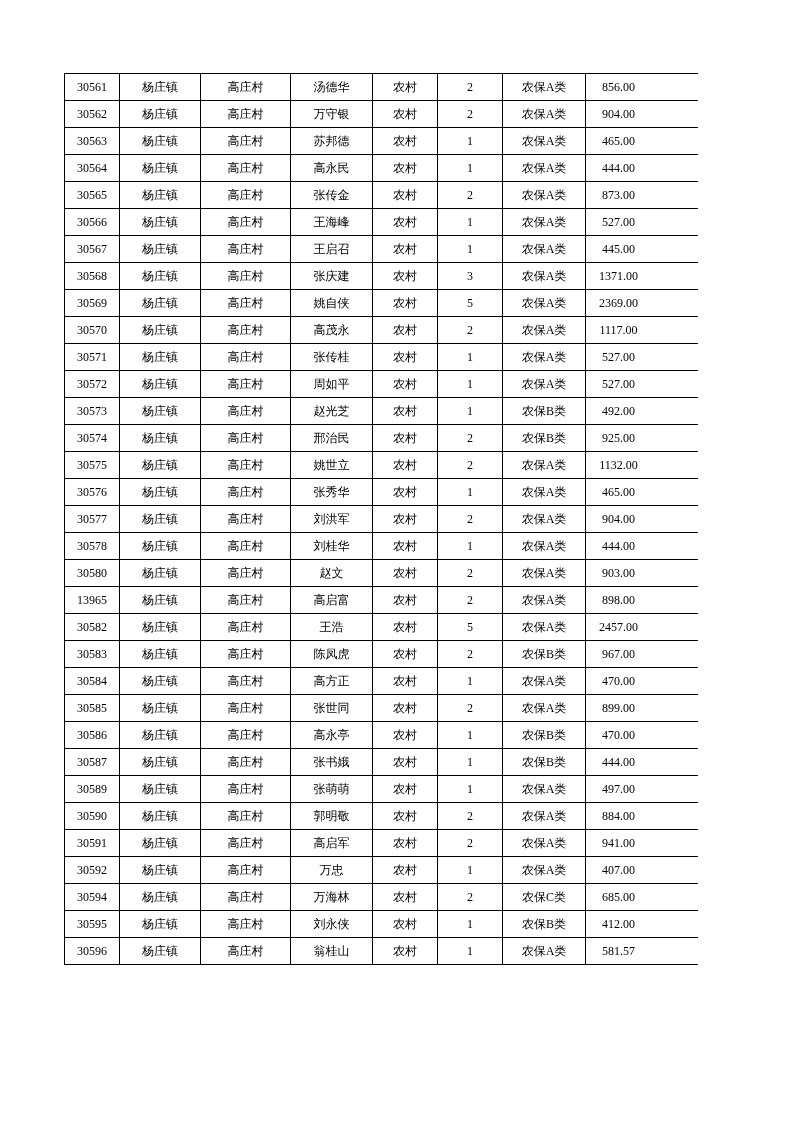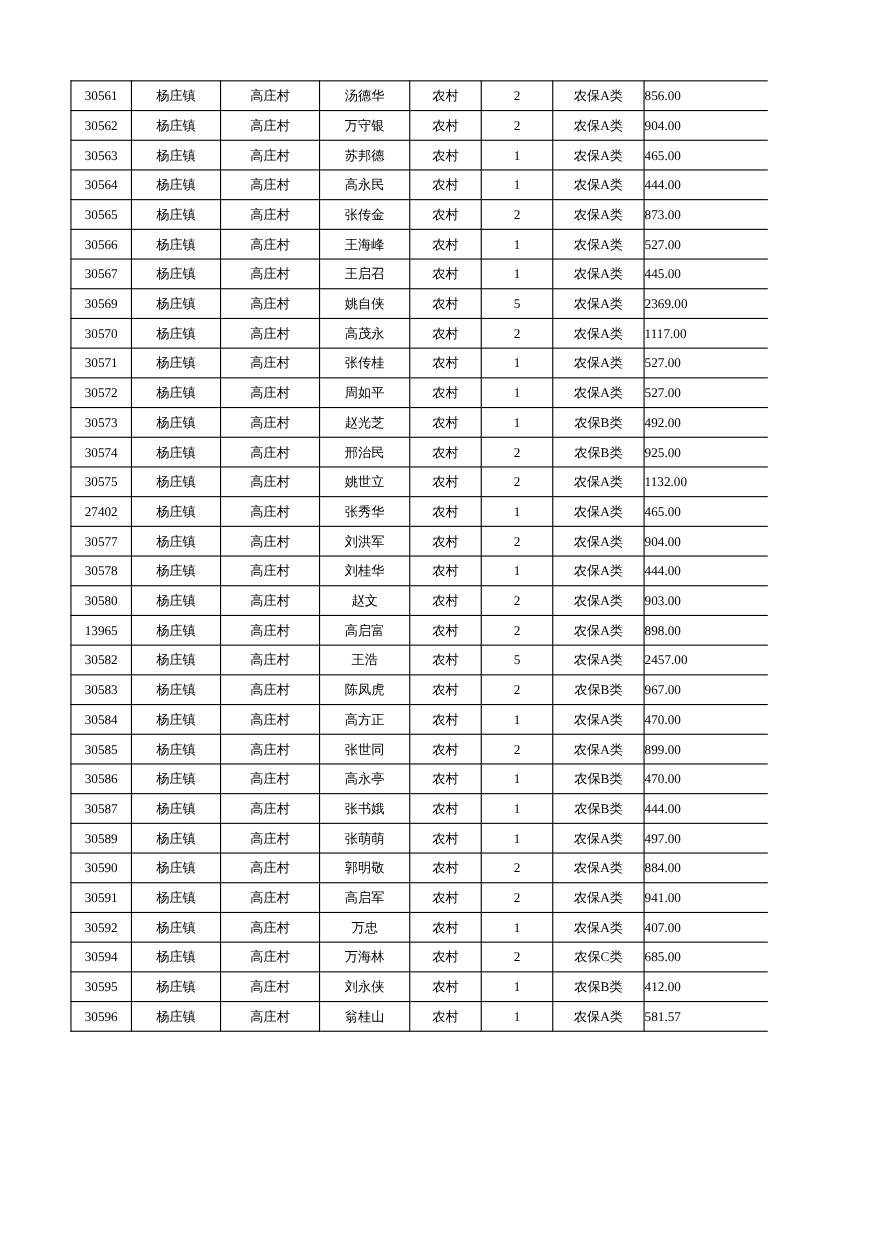--- a/index.html
+++ b/index.html
@@ -30,21 +30,21 @@
     height: 26px;
     font-size: 12px;
     line-height: 26px;
     text-align: center;
     padding: 0;
     white-space: nowrap;
     overflow: hidden;
     color: #000000;
   }
   table.records td.amount {
-    text-align: left;
+    text-align: center;
     padding-right: 79px;
   }
 </style>
 </head>
 <body>
 
 <div class="page">
   <table class="records">
     <colgroup>
       <col style="width:55px">
@@ -121,20 +121,30 @@
           <td>30567</td>
           <td>杨庄镇</td>
           <td>高庄村</td>
           <td>王启召</td>
           <td>农村</td>
           <td>1</td>
           <td>农保A类</td>
           <td class="amount">445.00</td>
         </tr>
         <tr>
+          <td>30568</td>
+          <td>杨庄镇</td>
+          <td>高庄村</td>
+          <td>张庆建</td>
+          <td>农村</td>
+          <td>3</td>
+          <td>农保A类</td>
+          <td class="amount">1371.00</td>
+        </tr>
+        <tr>
           <td>30569</td>
           <td>杨庄镇</td>
           <td>高庄村</td>
           <td>姚自侠</td>
           <td>农村</td>
           <td>5</td>
           <td>农保A类</td>
           <td class="amount">2369.00</td>
         </tr>
         <tr>
@@ -191,21 +201,21 @@
           <td>30575</td>
           <td>杨庄镇</td>
           <td>高庄村</td>
           <td>姚世立</td>
           <td>农村</td>
           <td>2</td>
           <td>农保A类</td>
           <td class="amount">1132.00</td>
         </tr>
         <tr>
-          <td>27402</td>
+          <td>30576</td>
           <td>杨庄镇</td>
           <td>高庄村</td>
           <td>张秀华</td>
           <td>农村</td>
           <td>1</td>
           <td>农保A类</td>
           <td class="amount">465.00</td>
         </tr>
         <tr>
           <td>30577</td>

